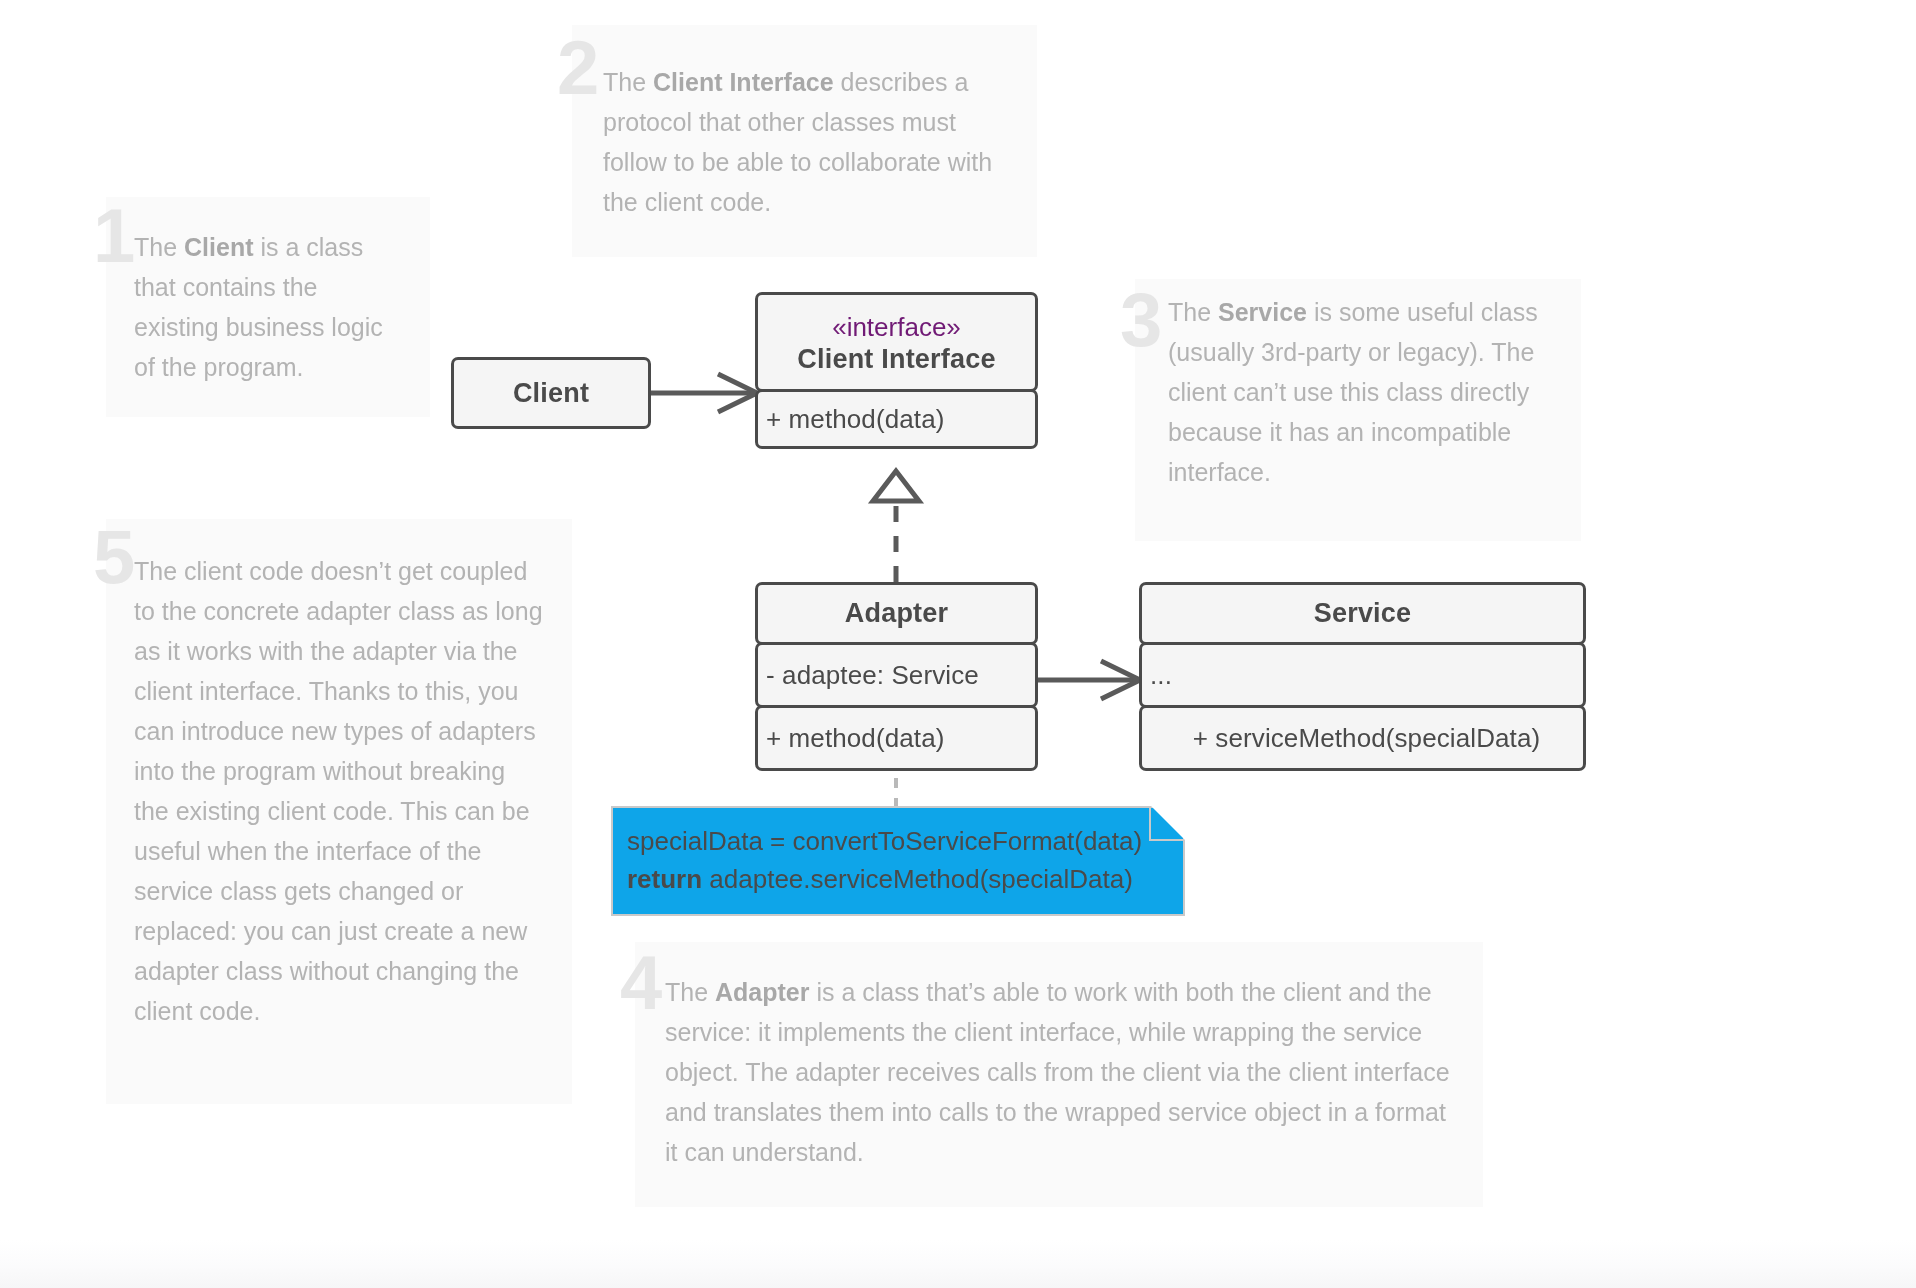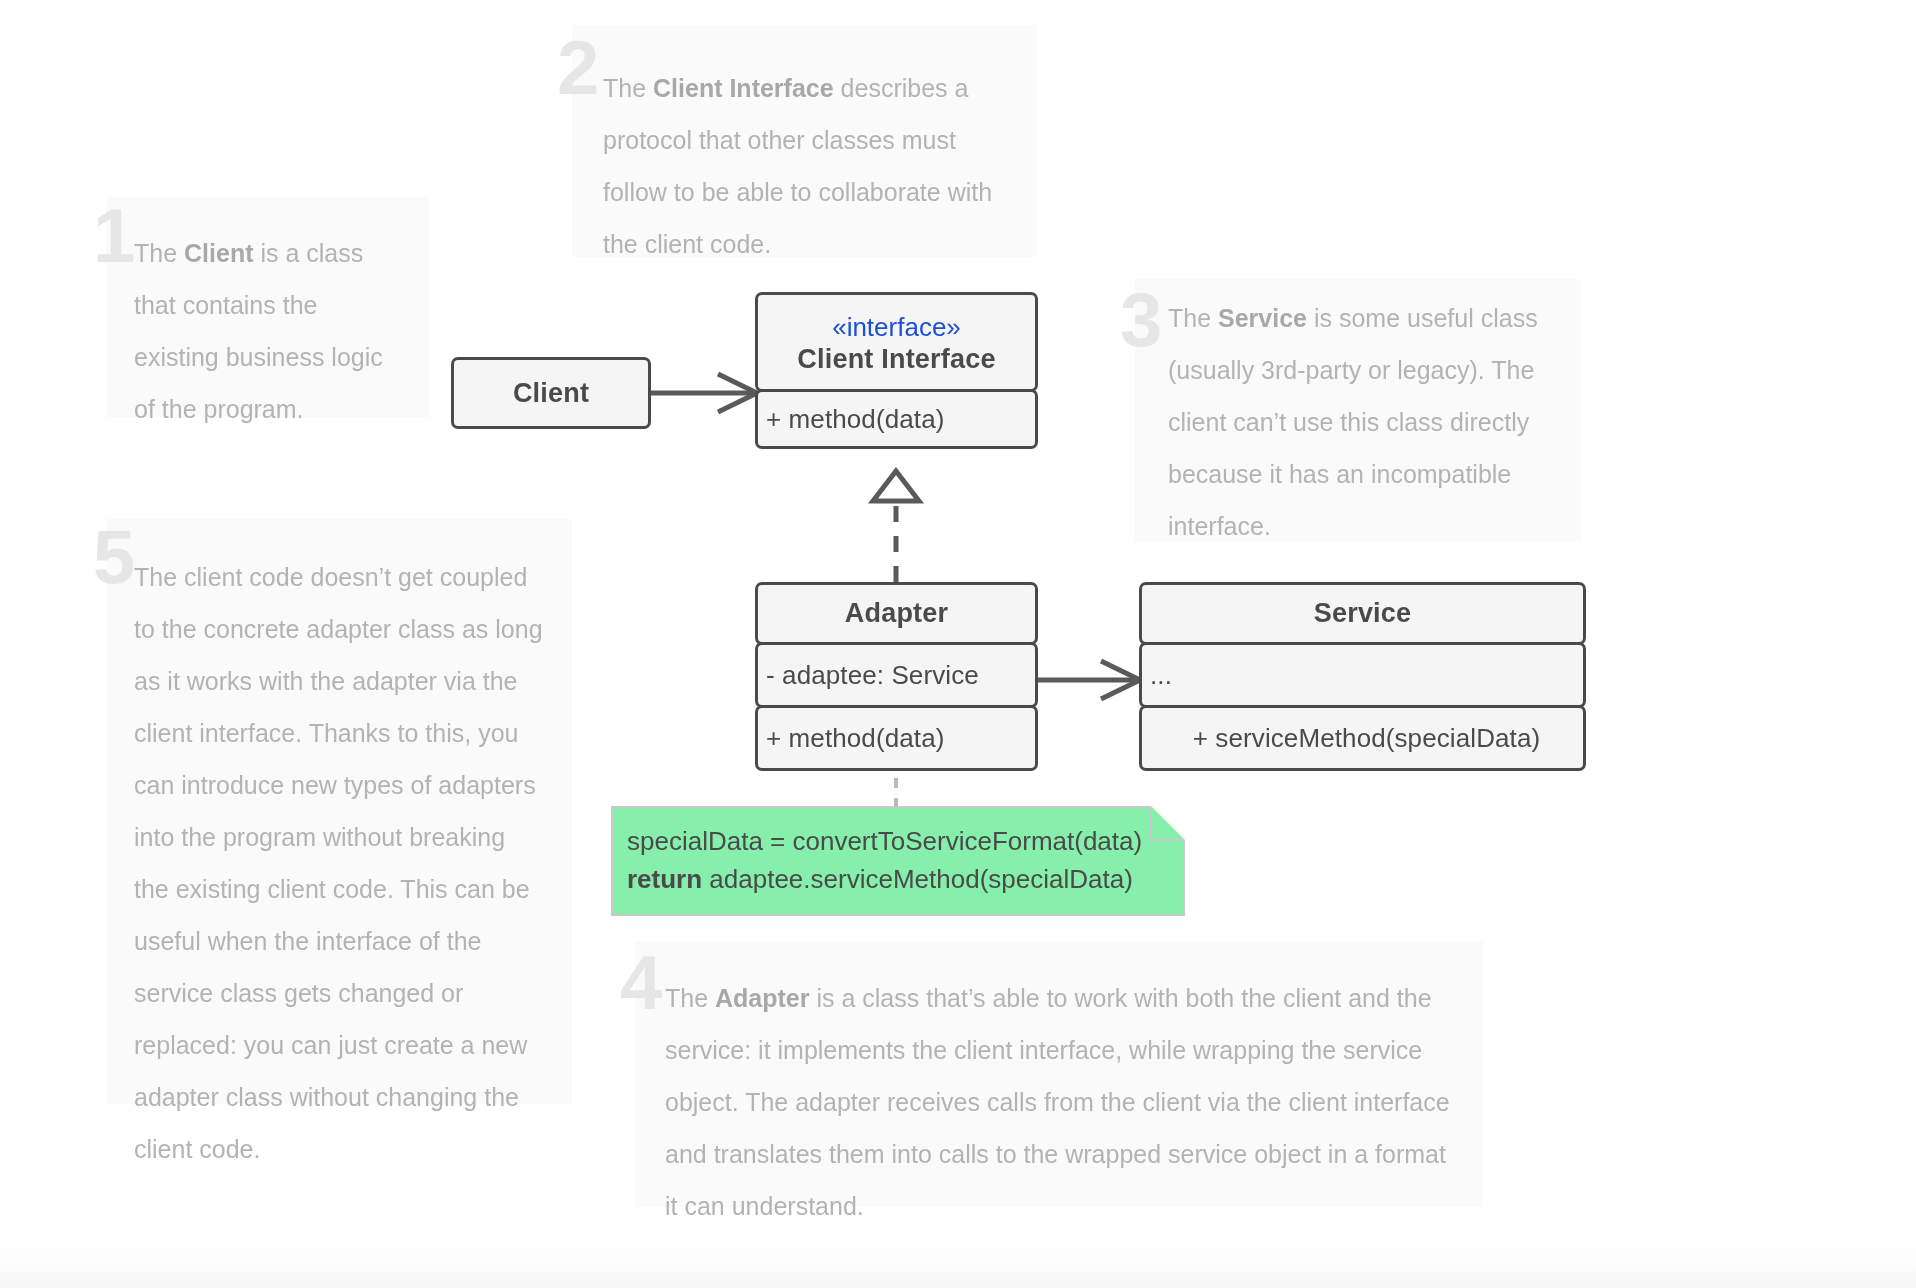--- a/index.html
+++ b/index.html
@@ -34,21 +34,21 @@
     font-weight: bold;
     color: #e6e6e6;
     line-height: 1;
     letter-spacing: -2px;
     user-select: none;
   }
   .note-text {
     position: absolute;
     color: #b3b3b3;
     font-size: 25px;
-    line-height: 52px;
+    line-height: 40px;
     font-weight: normal;
   }
   .note-text b {
     color: #a8a8a8;
     font-weight: bold;
   }
 
   
   .uml {
     position: absolute;
@@ -73,34 +73,34 @@
   }
   .uml-title .name {
     font-weight: bold;
     font-size: 27px;
     color: #4a4a4a;
     letter-spacing: .2px;
   }
   .uml-title .stereo {
     font-weight: normal;
     font-size: 26px;
-    color: #1d4ed8;
+    color: #701a75;
     line-height: 34px;
   }
   .uml-member {
     font-size: 26px;
     color: #4a4a4a;
     padding-left: 8px;
     letter-spacing: .1px;
   }
 
   
   .callout {
     position: absolute;
-    background: #86efac;
+    background: #0ea5e9;
     border: 2px solid #c9c9c9;
     box-sizing: border-box;
     padding: 14px 18px 16px 14px;
     color: #4a4a4a;
     font-size: 26px;
     line-height: 38px;
   }
   .callout b { font-weight: bold; }
   .callout .fold-tri {
     position: absolute;

